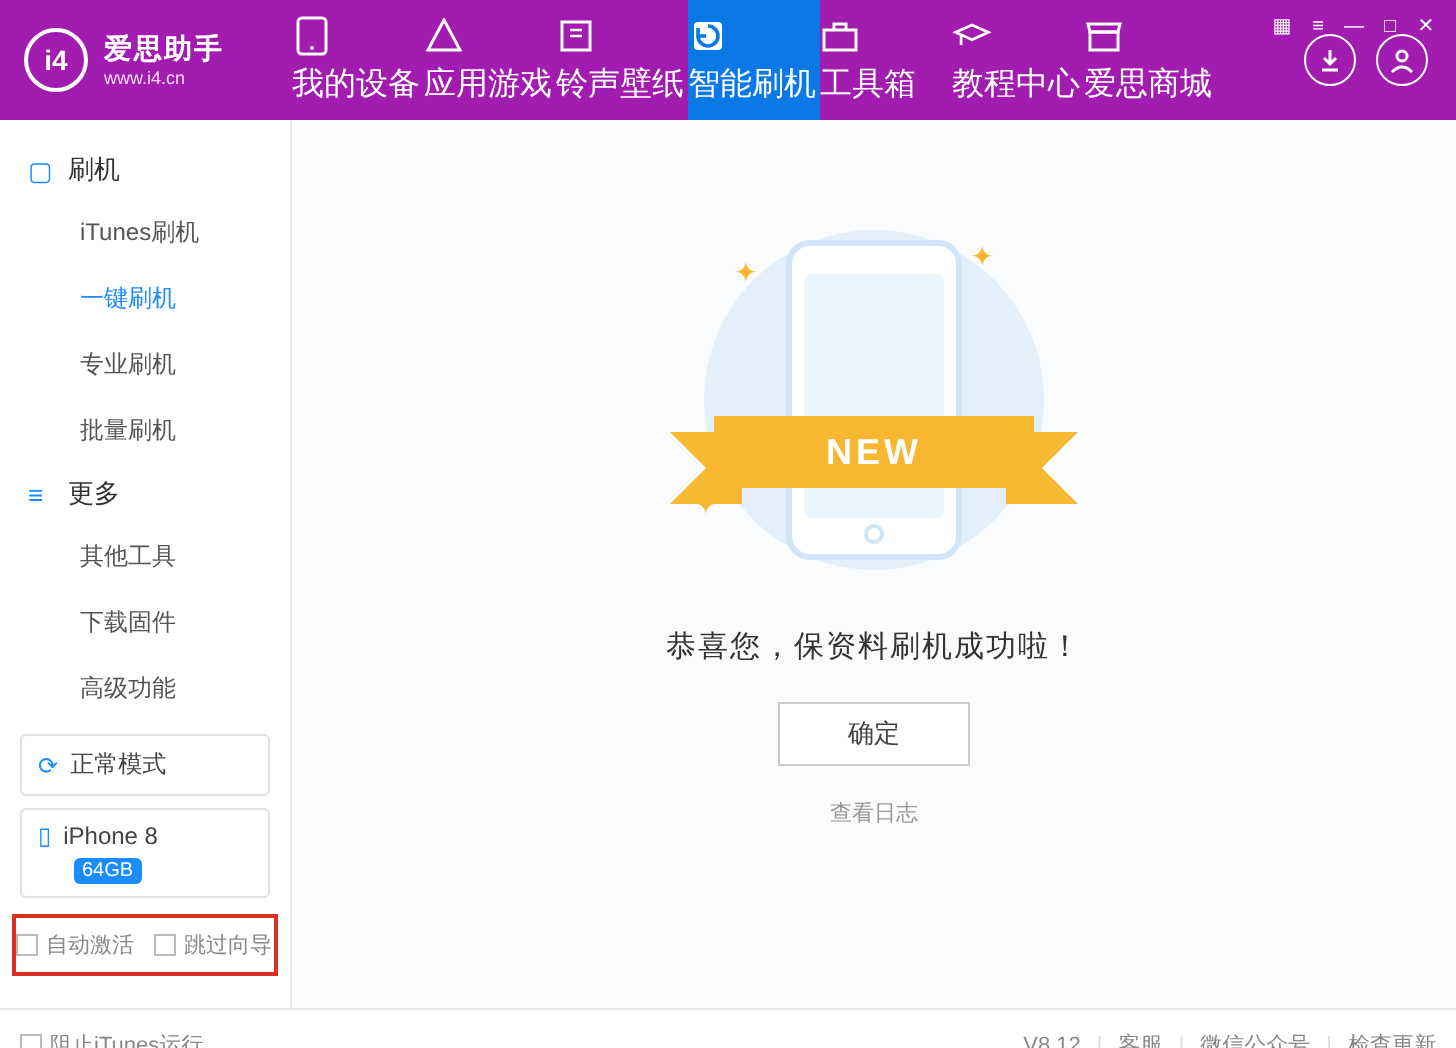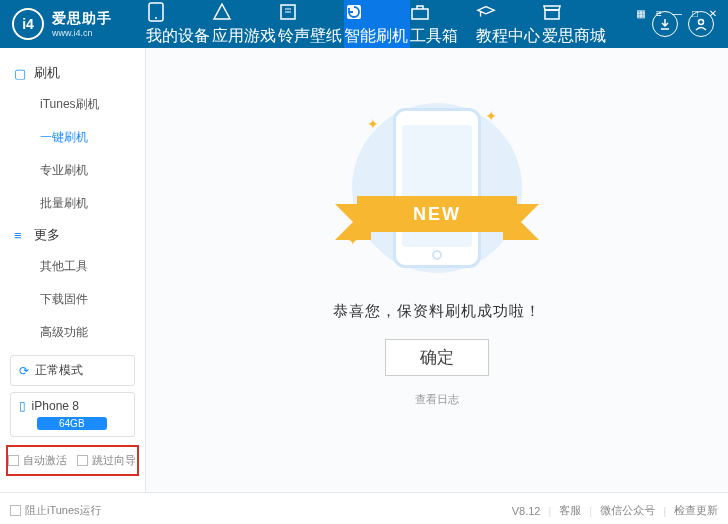--- a/index.html
+++ b/index.html
@@ -1,17 +1,17 @@
 <!DOCTYPE html>
 <html><head>
 <meta charset="utf-8">
 <style>
 *{margin:0;padding:0;box-sizing:border-box;font-family:"Microsoft YaHei",Arial,sans-serif}
 body{width:728px;height:524px;background:#fff;overflow:hidden;position:relative}
-.header{height:48px;background:#0369a1;display:flex;align-items:center;color:#fff}
+.header{height:60px;background:#a21caf;display:flex;align-items:center;color:#fff}
 .logo-area{display:flex;align-items:center;padding:0 12px;width:146px}
 .logo-circle{width:32px;height:32px;border:2px solid #fff;border-radius:50%;display:flex;align-items:center;justify-content:center;font-weight:bold;font-size:14px}
 .logo-text{margin-left:8px}
 .brand{font-size:14px;font-weight:bold;letter-spacing:1px}
 .domain{font-size:9px;opacity:.85}
 .nav{display:flex;height:100%}
 .nav-item{width:66px;display:flex;flex-direction:column;align-items:flex-start;justify-content:center;cursor:pointer;font-size:16px}
 .nav-item.active{background:#0a78e6}
 .nav-icon{width:20px;height:20px;margin-bottom:4px;display:flex;align-items:center;justify-content:center}
 .title-icons{position:absolute;top:6px;right:8px;display:flex;gap:4px}
@@ -22,38 +22,38 @@
 .sidebar{width:146px;border-right:1px solid #e8e8e8;display:flex;flex-direction:column;padding-top:10px;font-size:12px;position:relative}
 .sec-head{display:flex;align-items:center;padding:6px 14px;color:#333;font-size:13px}
 .sec-head .ico{width:14px;margin-right:6px;color:#1a8cff}
 .sec-item{padding:8px 0 8px 40px;color:#555;cursor:pointer}
 .sec-item.active{color:#1a8cff}
 .sidebar-bottom{margin-top:auto}
 .status-box{margin:6px 10px;border:1px solid #e0e0e0;border-radius:3px;padding:6px 8px;display:flex;align-items:center;font-size:12px;color:#444}
 .status-box .ico{color:#1a8cff;margin-right:6px}
 .device-box{margin:0 10px 8px;border:1px solid #e0e0e0;border-radius:3px;padding:6px 8px;font-size:12px}
 .device-row{display:flex;align-items:center;color:#444}
-.badge{display:inline-block;background:#1a8cff;color:#fff;font-size:10px;padding:1px 22px;border-radius:3px;margin-top:4px;margin-left:18px}
+.badge{display:inline-block;background:#1a8cff;color:#fff;font-size:10px;padding:1px 4px;border-radius:3px;margin-top:4px;margin-left:18px}
 .checkbox-row{border:2px solid #d93025;margin:4px 6px 20px;padding:6px 0;display:flex;gap:10px;font-size:11px;color:#888}
 .cb{display:flex;align-items:center;cursor:pointer}
 .cb-box{width:11px;height:11px;border:1px solid #bbb;margin-right:4px}
 .main{flex:1;background:#fafbfc;display:flex;flex-direction:column;align-items:center;padding-top:50px}
 .illus{width:220px;height:180px;position:relative;display:flex;align-items:center;justify-content:center}
 .circle-bg{width:170px;height:170px;background:#e3f0fc;border-radius:50%;position:absolute}
 .phone{width:88px;height:160px;background:#fff;border:3px solid #d0e5f7;border-radius:12px;position:relative;z-index:2}
 .phone-screen{position:absolute;top:14px;left:6px;right:6px;bottom:18px;background:#eef6fd;border-radius:3px}
 .phone-btn{position:absolute;bottom:5px;left:50%;transform:translateX(-50%);width:10px;height:10px;border:2px solid #d0e5f7;border-radius:50%}
 .ribbon{position:absolute;z-index:3;width:160px;height:44px;top:98px;left:30px}
 .ribbon-body{background:#f7b731;height:36px;display:flex;align-items:center;justify-content:center;color:#fff;font-weight:bold;font-size:18px;letter-spacing:2px;position:relative}
 .ribbon-body:before,.ribbon-body:after{content:"";position:absolute;top:8px;border:18px solid #f7b731}
 .ribbon-body:before{left:-22px;border-left-color:transparent}
 .ribbon-body:after{right:-22px;border-right-color:transparent}
 .sparkle{position:absolute;color:#f7b731;font-size:14px}
 .msg{margin-top:24px;font-size:15px;color:#333;letter-spacing:1px}
-.ok-btn{margin-top:18px;padding:6px 34px;border:1px solid #ccc;background:#fff;font-size:17px;color:#444;cursor:pointer}
+.ok-btn{margin-top:18px;padding:6px 34px;border:1px solid #ccc;background:#fff;font-size:13px;color:#444;cursor:pointer}
 .log-link{margin-top:16px;font-size:11px;color:#999;cursor:pointer}
 .footer{height:36px;border-top:1px solid #e8e8e8;display:flex;align-items:center;font-size:11px;color:#888;padding:0 10px}
 .footer .cb{color:#888}
 .footer-right{margin-left:auto;display:flex;gap:8px;align-items:center}
 .sep{color:#ddd}
 svg{display:block}
 </style>
 </head>
 <body>
 

